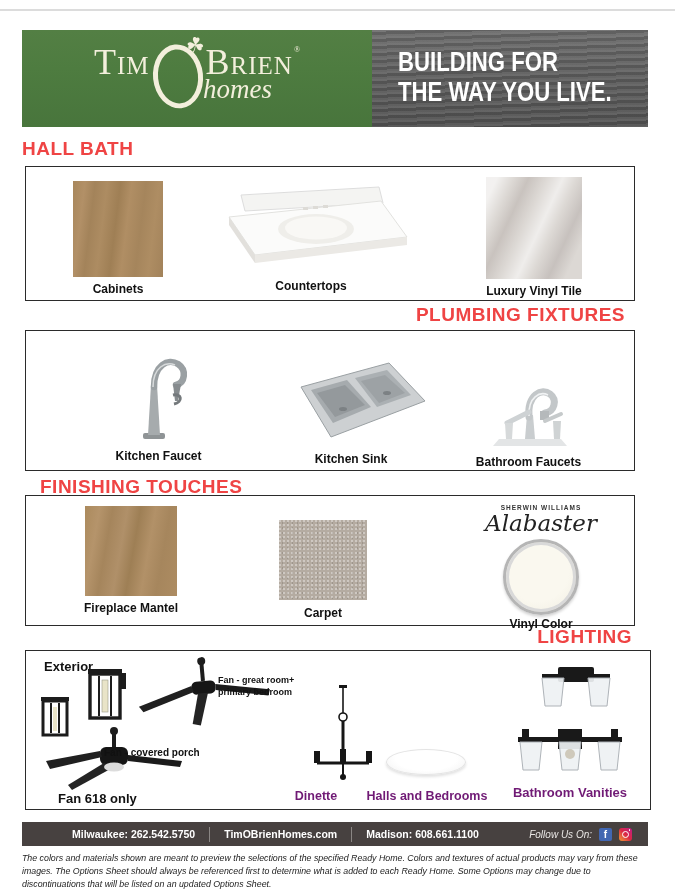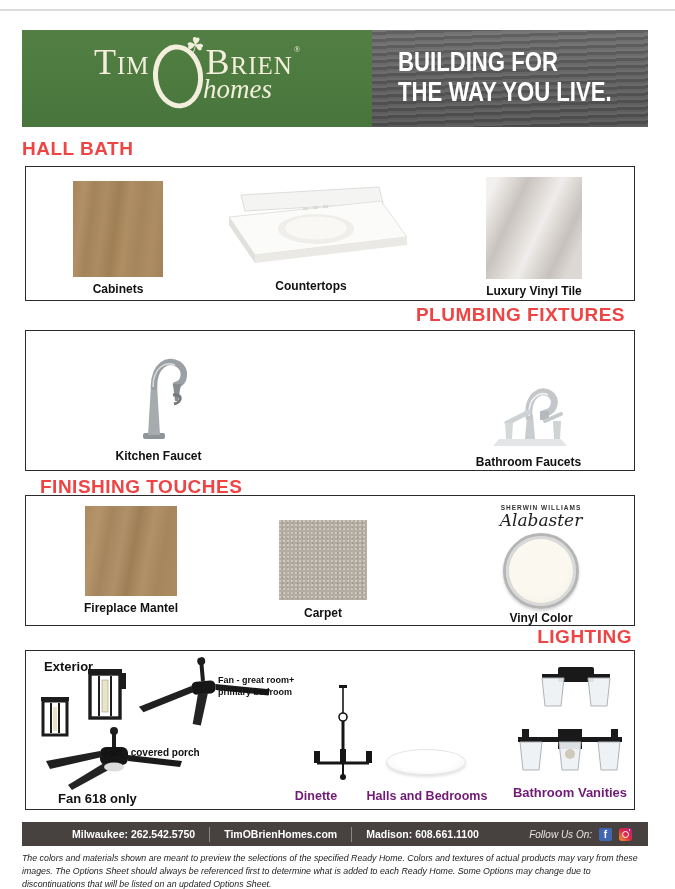--- a/index.html
+++ b/index.html
@@ -43,21 +43,21 @@
     background-image:linear-gradient(115deg,rgba(255,255,255,.65) 8%,transparent 20%,rgba(165,155,150,.35) 30%,transparent 42%,rgba(255,255,255,.55) 54%,transparent 64%,rgba(150,140,138,.3) 76%,transparent 88%);}
   .swatch-mantel{width:92px;height:90px;
     background:linear-gradient(100deg,#ab8a5d 0%,#b5946b 14%,#a5855c 26%,#b09069 40%,#9e7f55 52%,#b29168 66%,#a6865d 80%,#ad8c62 100%);}
   .swatch-carpet{width:88px;height:80px;background-color:#b4aba1;
     background-image:radial-gradient(circle at 25% 25%,rgba(255,255,255,.35) 0 1px,transparent 1px 3px),
                      radial-gradient(circle at 70% 60%,rgba(90,85,78,.25) 0 1px,transparent 1px 3px);
     background-size:4px 4px,5px 5px;}
 
   
   .paint-brand{font-size:6.5px;letter-spacing:1px;color:#333;font-weight:bold;}
-  .paint-name{font-family:"DejaVu Serif",serif;font-style:italic;font-size:17px;color:#222;line-height:1.1;}
+  .paint-name{font-family:"DejaVu Serif",serif;font-style:italic;font-size:23px;color:#222;line-height:1.1;}
   .paint-lid{width:70px;height:70px;border-radius:50%;margin:3px auto 2px auto;
     border:3px solid #b5b5b5;box-shadow:inset 0 0 0 3px #d9d9d9,0 2px 3px rgba(0,0,0,.18);
     background:radial-gradient(circle at 45% 40%,#faf8ef 55%,#efece0 100%);}
 
   
   .lt-note{position:absolute;font-weight:bold;color:#111;}
   .lt-label{position:absolute;font-weight:bold;font-size:12.5px;color:#701a75;text-align:center;}
   .disc-light{position:absolute;width:78px;height:24px;border-radius:50%;
     background:radial-gradient(ellipse at 50% 35%,#ffffff 55%,#f0f0f0 100%);
     border:1px solid #e4e4e4;box-shadow:0 2px 3px rgba(0,0,0,.12);}
@@ -135,20 +135,32 @@
       <svg width="72" height="98" viewBox="0 0 72 98">
         <rect x="20" y="90" width="22" height="6" rx="2" fill="#8f9496"></rect>
         <polygon points="25,92 37,92 34,42 28,42" fill="#a6abad"></polygon>
         <path d="M31 44 C31 22 45 15 55 21 C64 27 62 40 53 42" fill="none" stroke="#9aa0a3" stroke-width="6.5" stroke-linecap="round"></path>
         <path d="M30 44 C30 24 43 18 52 22" fill="none" stroke="#d7dadb" stroke-width="1.6"></path>
         <polygon points="50,41 58,41 55,58 52,58" fill="#868b8e"></polygon>
         <path d="M50 52 C59 50 60 59 51 61" stroke="#74797c" stroke-width="3" fill="none"></path>
       </svg>
       <div class="item-label" style="margin-top:4px;">Kitchen Faucet</div>
     </div>
+    <div class="item" style="left:215px;top:26px;width:220px;">
+      <svg width="160" height="85" viewBox="0 0 160 85">
+        <polygon points="30,30 118,6 154,44 60,80" fill="#cdd0d2" stroke="#9aa0a3" stroke-width="1"></polygon>
+        <polygon points="40,33 76,23 100,50 62,66" fill="#a6abae"></polygon>
+        <polygon points="46,36 74,28 94,48 64,60" fill="#94999c"></polygon>
+        <polygon points="84,21 116,13 140,38 106,50" fill="#abb0b3"></polygon>
+        <polygon points="90,24 114,18 134,36 108,46" fill="#9da2a5"></polygon>
+        <ellipse cx="72" cy="52" rx="4" ry="2" fill="#7c8184"></ellipse>
+        <ellipse cx="116" cy="36" rx="4" ry="2" fill="#7c8184"></ellipse>
+      </svg>
+      <div class="item-label" style="margin-top:6px;">Kitchen Sink</div>
+    </div>
     <div class="item" style="left:420px;top:38px;width:165px;">
       <svg width="92" height="78" viewBox="0 0 92 78">
         <polygon points="16,70 78,70 84,77 10,77" fill="#e3e5e6"></polygon>
         <polygon points="42,70 52,70 50,46 44,46" fill="#c9cdcf"></polygon>
         <path d="M46 48 C44 25 59 19 67 25 C75 31 71 43 62 44" fill="none" stroke="#c3c7c9" stroke-width="7" stroke-linecap="round"></path>
         <path d="M46 47 C45 28 57 22 65 26" fill="none" stroke="#f0f2f3" stroke-width="1.6"></path>
         <rect x="57" y="42" width="9" height="9" fill="#b5b9bb"></rect>
         <path d="M24 54 L46 43" stroke="#ced2d4" stroke-width="5" stroke-linecap="round"></path>
         <polygon points="22,54 30,54 29,70 23,70" fill="#d6d9da"></polygon>
         <path d="M62 52 L78 45" stroke="#c6cacb" stroke-width="4" stroke-linecap="round"></path>
@@ -170,21 +182,21 @@
     </div>
     <div class="item" style="left:430px;top:8px;width:170px;">
       <div class="paint-brand">SHERWIN WILLIAMS</div>
       <div class="paint-name">Alabaster</div>
       <div class="paint-lid"></div>
       <div class="item-label">Vinyl Color</div>
     </div>
   </div>
 
   <div class="sec-head" style="right:43px;top:626px;">LIGHTING</div>
-  <div class="box" style="left:25px;top:650px;width:608px;height:158px;">
+  <div class="box" style="left:25px;top:650px;width:608px;height:158px;padding-left:16px;">
     <div class="lt-note" style="left:18px;top:8px;font-size:13px;">Exterior</div>
 
     <svg style="position:absolute;left:12px;top:40px;" width="34" height="48" viewBox="0 0 34 48">
       <rect x="3" y="6" width="28" height="4" fill="#1c1c1c"></rect>
       <rect x="5" y="10" width="24" height="34" fill="none" stroke="#1c1c1c" stroke-width="3"></rect>
       <line x1="13" y1="12" x2="13" y2="42" stroke="#1c1c1c" stroke-width="2"></line>
       <line x1="21" y1="12" x2="21" y2="42" stroke="#1c1c1c" stroke-width="2"></line>
       <rect x="15" y="16" width="4" height="24" fill="#e9e4c8"></rect>
     </svg>
     <svg style="position:absolute;left:60px;top:14px;" width="44" height="64" viewBox="0 0 44 64">

